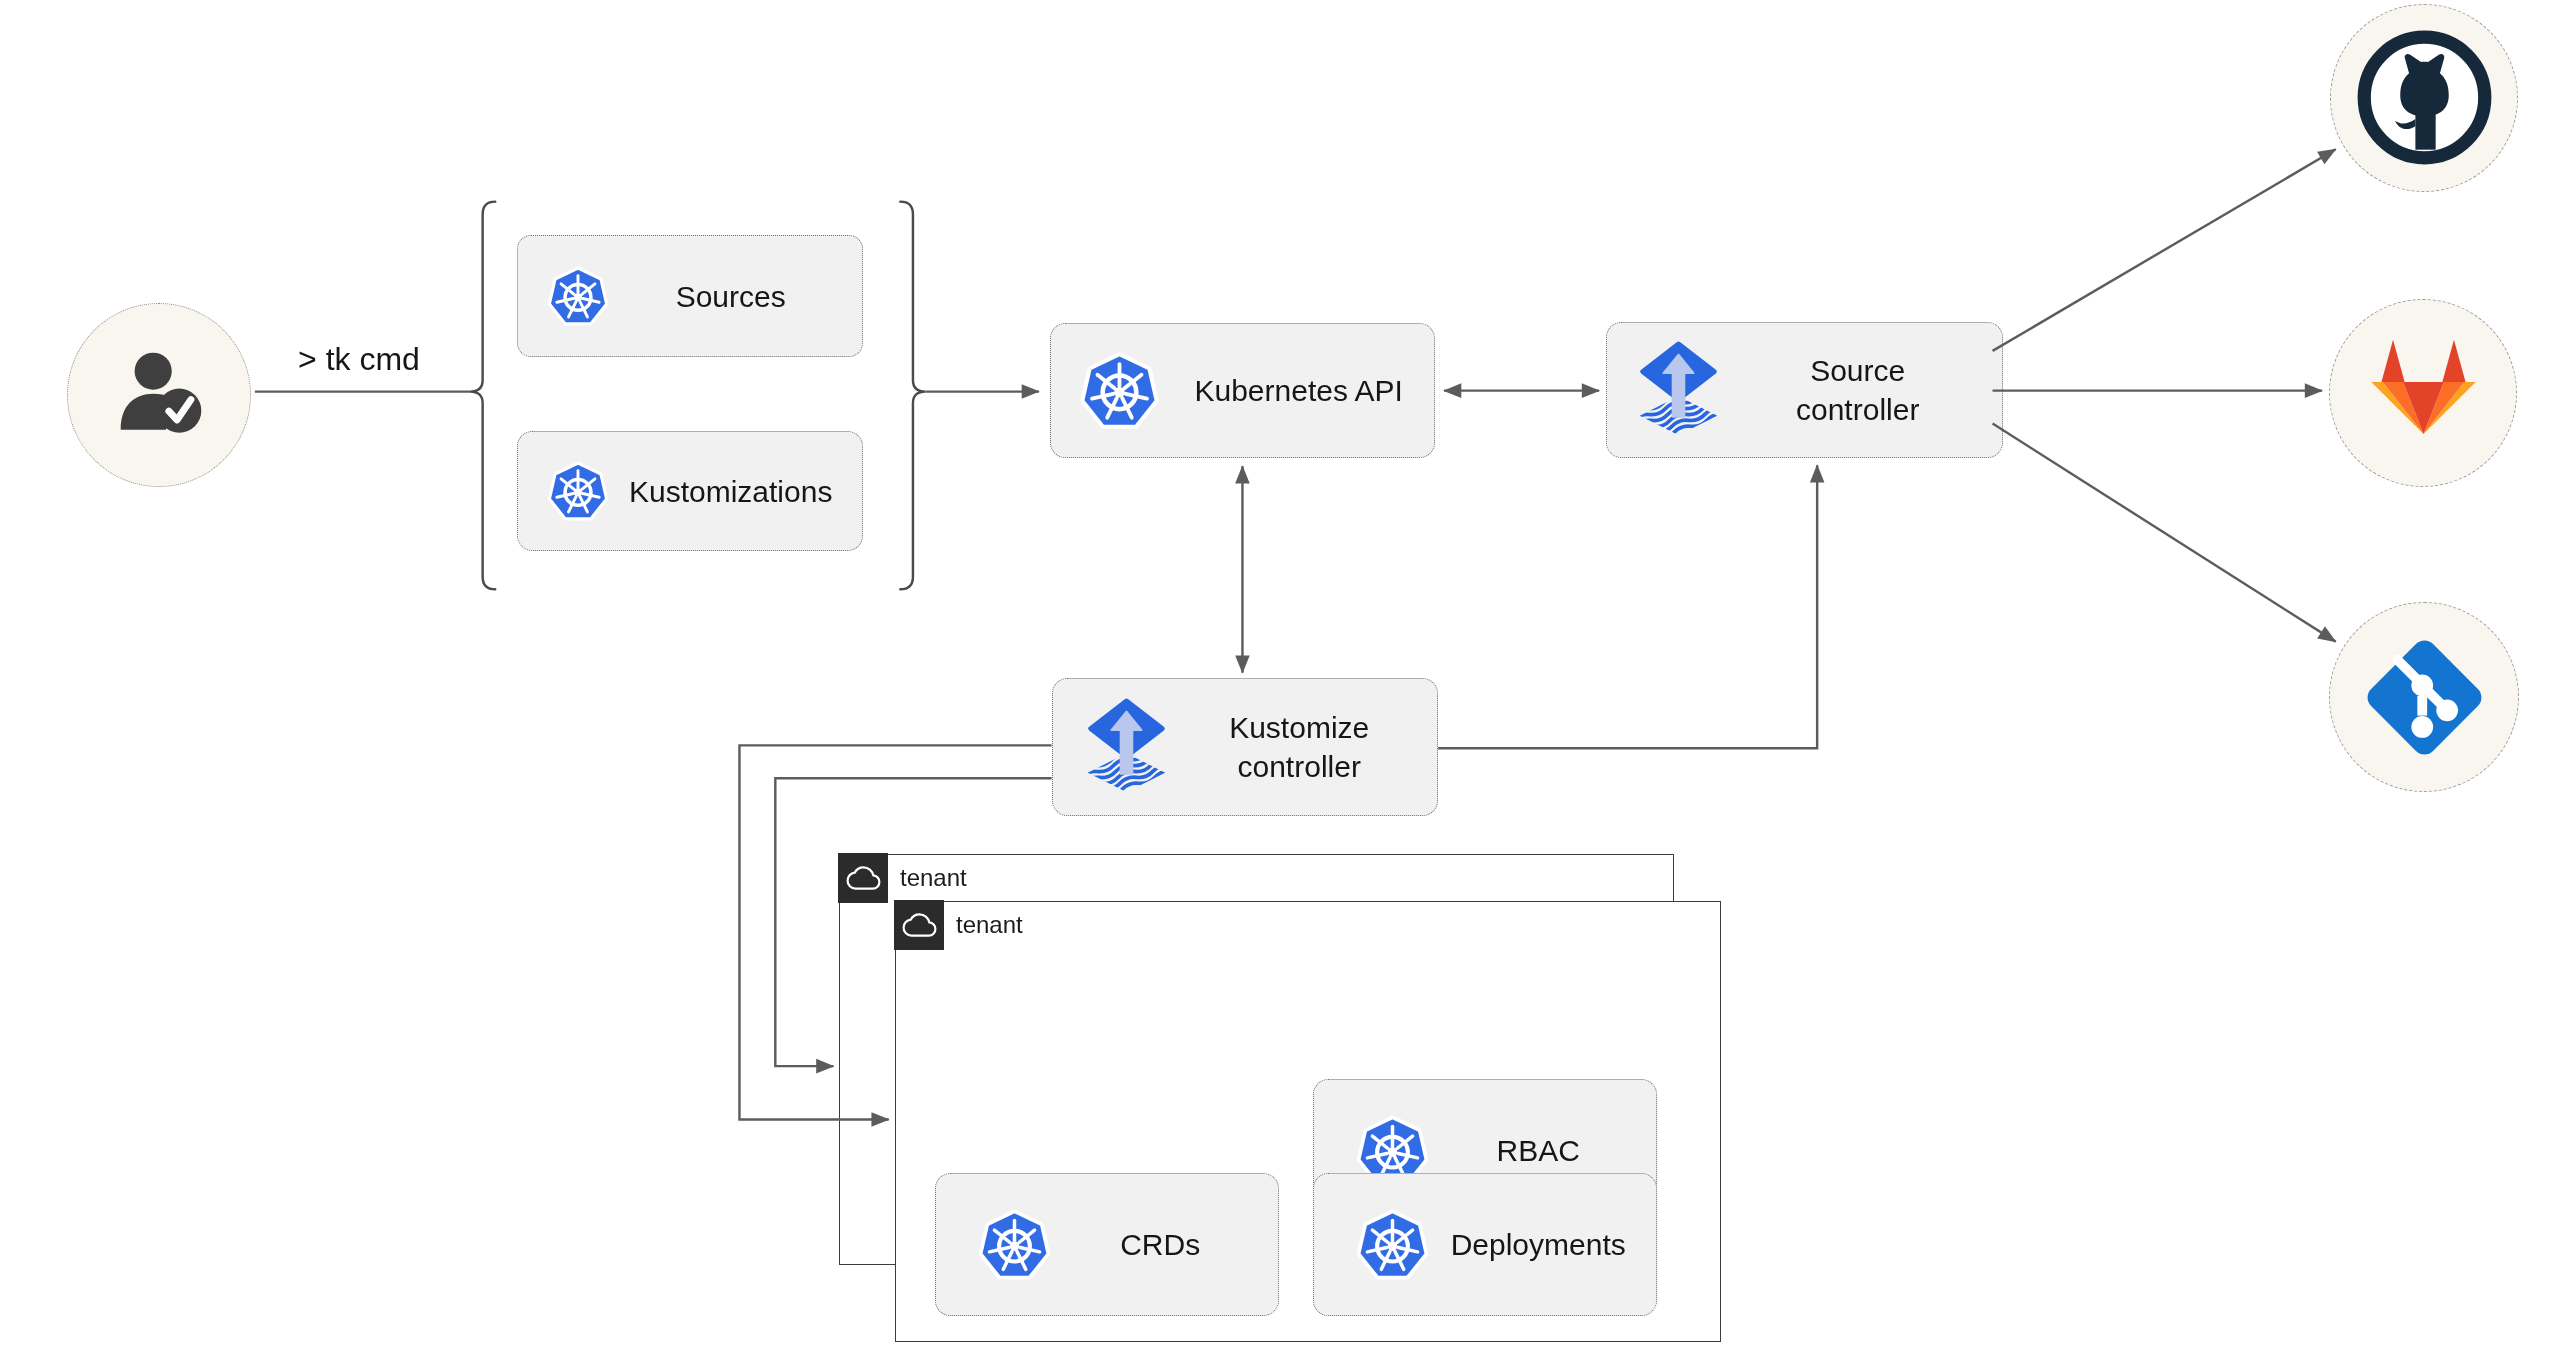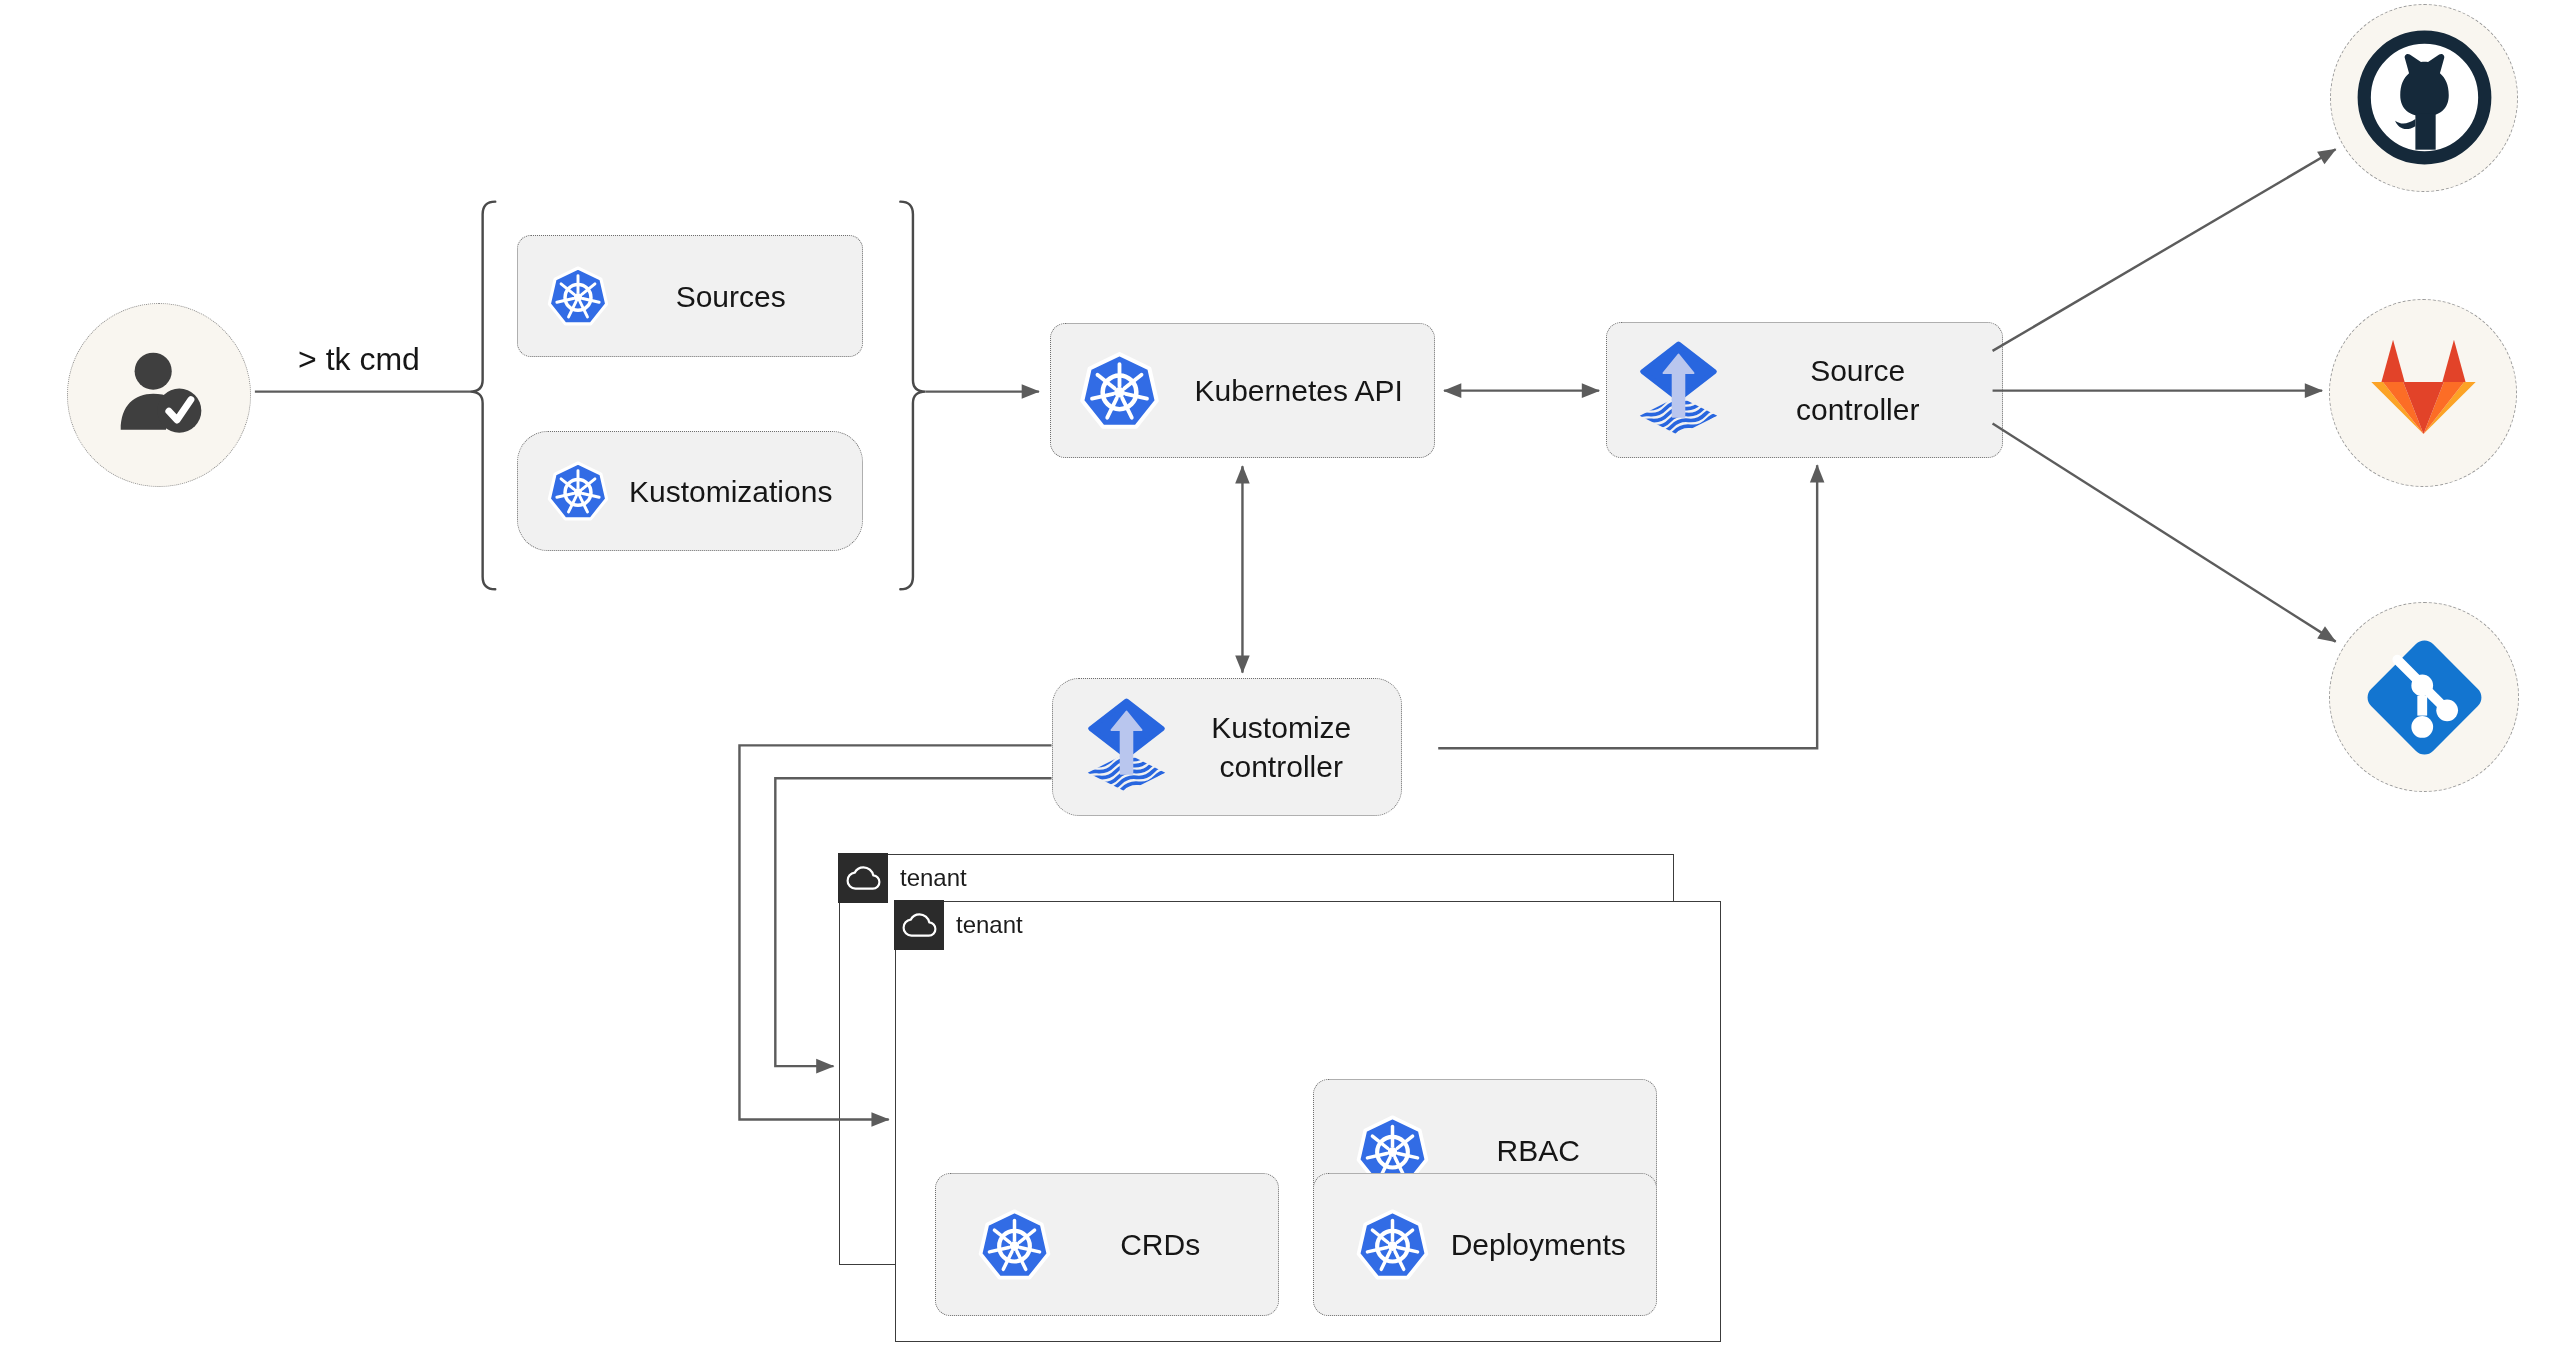--- a/index.html
+++ b/index.html
@@ -140,21 +140,21 @@
 
   <div class="free-label" style="left:262px;top:341px;width:194px;">&gt; tk cmd</div>
 
   <div class="node" style="left:517px;top:235px;width:346px;height:122px;padding-left:25px;border-radius:14px;">
     <svg class="icon" width="70" height="70" viewBox="0 0 72 72">
         <use href="#sym-k8s"></use>
       </svg>
     <div class="lbl">Sources</div>
   </div>
 
-  <div class="node" style="left:517px;top:431px;width:346px;height:120px;padding-left:25px;border-radius:31px;">
+  <div class="node" style="left:517px;top:431px;width:346px;height:120px;padding-left:25px;">
     <svg class="icon" width="70" height="70" viewBox="0 0 72 72">
         <use href="#sym-k8s"></use>
       </svg>
     <div class="lbl">Kustomizations</div>
   </div>
 
   <div class="node" style="left:1050px;top:323px;width:385px;height:135px;padding-left:23px;gap:12px;">
     <svg class="icon" width="91" height="91" viewBox="0 0 94 94">
         <use href="#sym-k8s"></use>
       </svg>
@@ -164,21 +164,21 @@
   <div class="node" style="left:1606px;top:322px;width:397px;height:136px;padding-left:23px;">
     <svg class="icon" width="97" height="101" viewBox="0 0 100 104">
         <use href="#sym-flux"></use>
       </svg>
     <div class="lbl">
       <div>Source</div>
       <div>controller</div>
     </div>
   </div>
 
-  <div class="node" style="left:1052px;top:678px;width:350px;height:138px;padding-left:25px;border-radius:27px;">
+  <div class="node" style="left:1052px;top:678px;width:386px;height:138px;padding-left:25px;">
     <svg class="icon" width="97" height="101" viewBox="0 0 100 104">
         <use href="#sym-flux"></use>
       </svg>
     <div class="lbl">
       <div>Kustomize</div>
       <div>controller</div>
     </div>
   </div>
 
 

